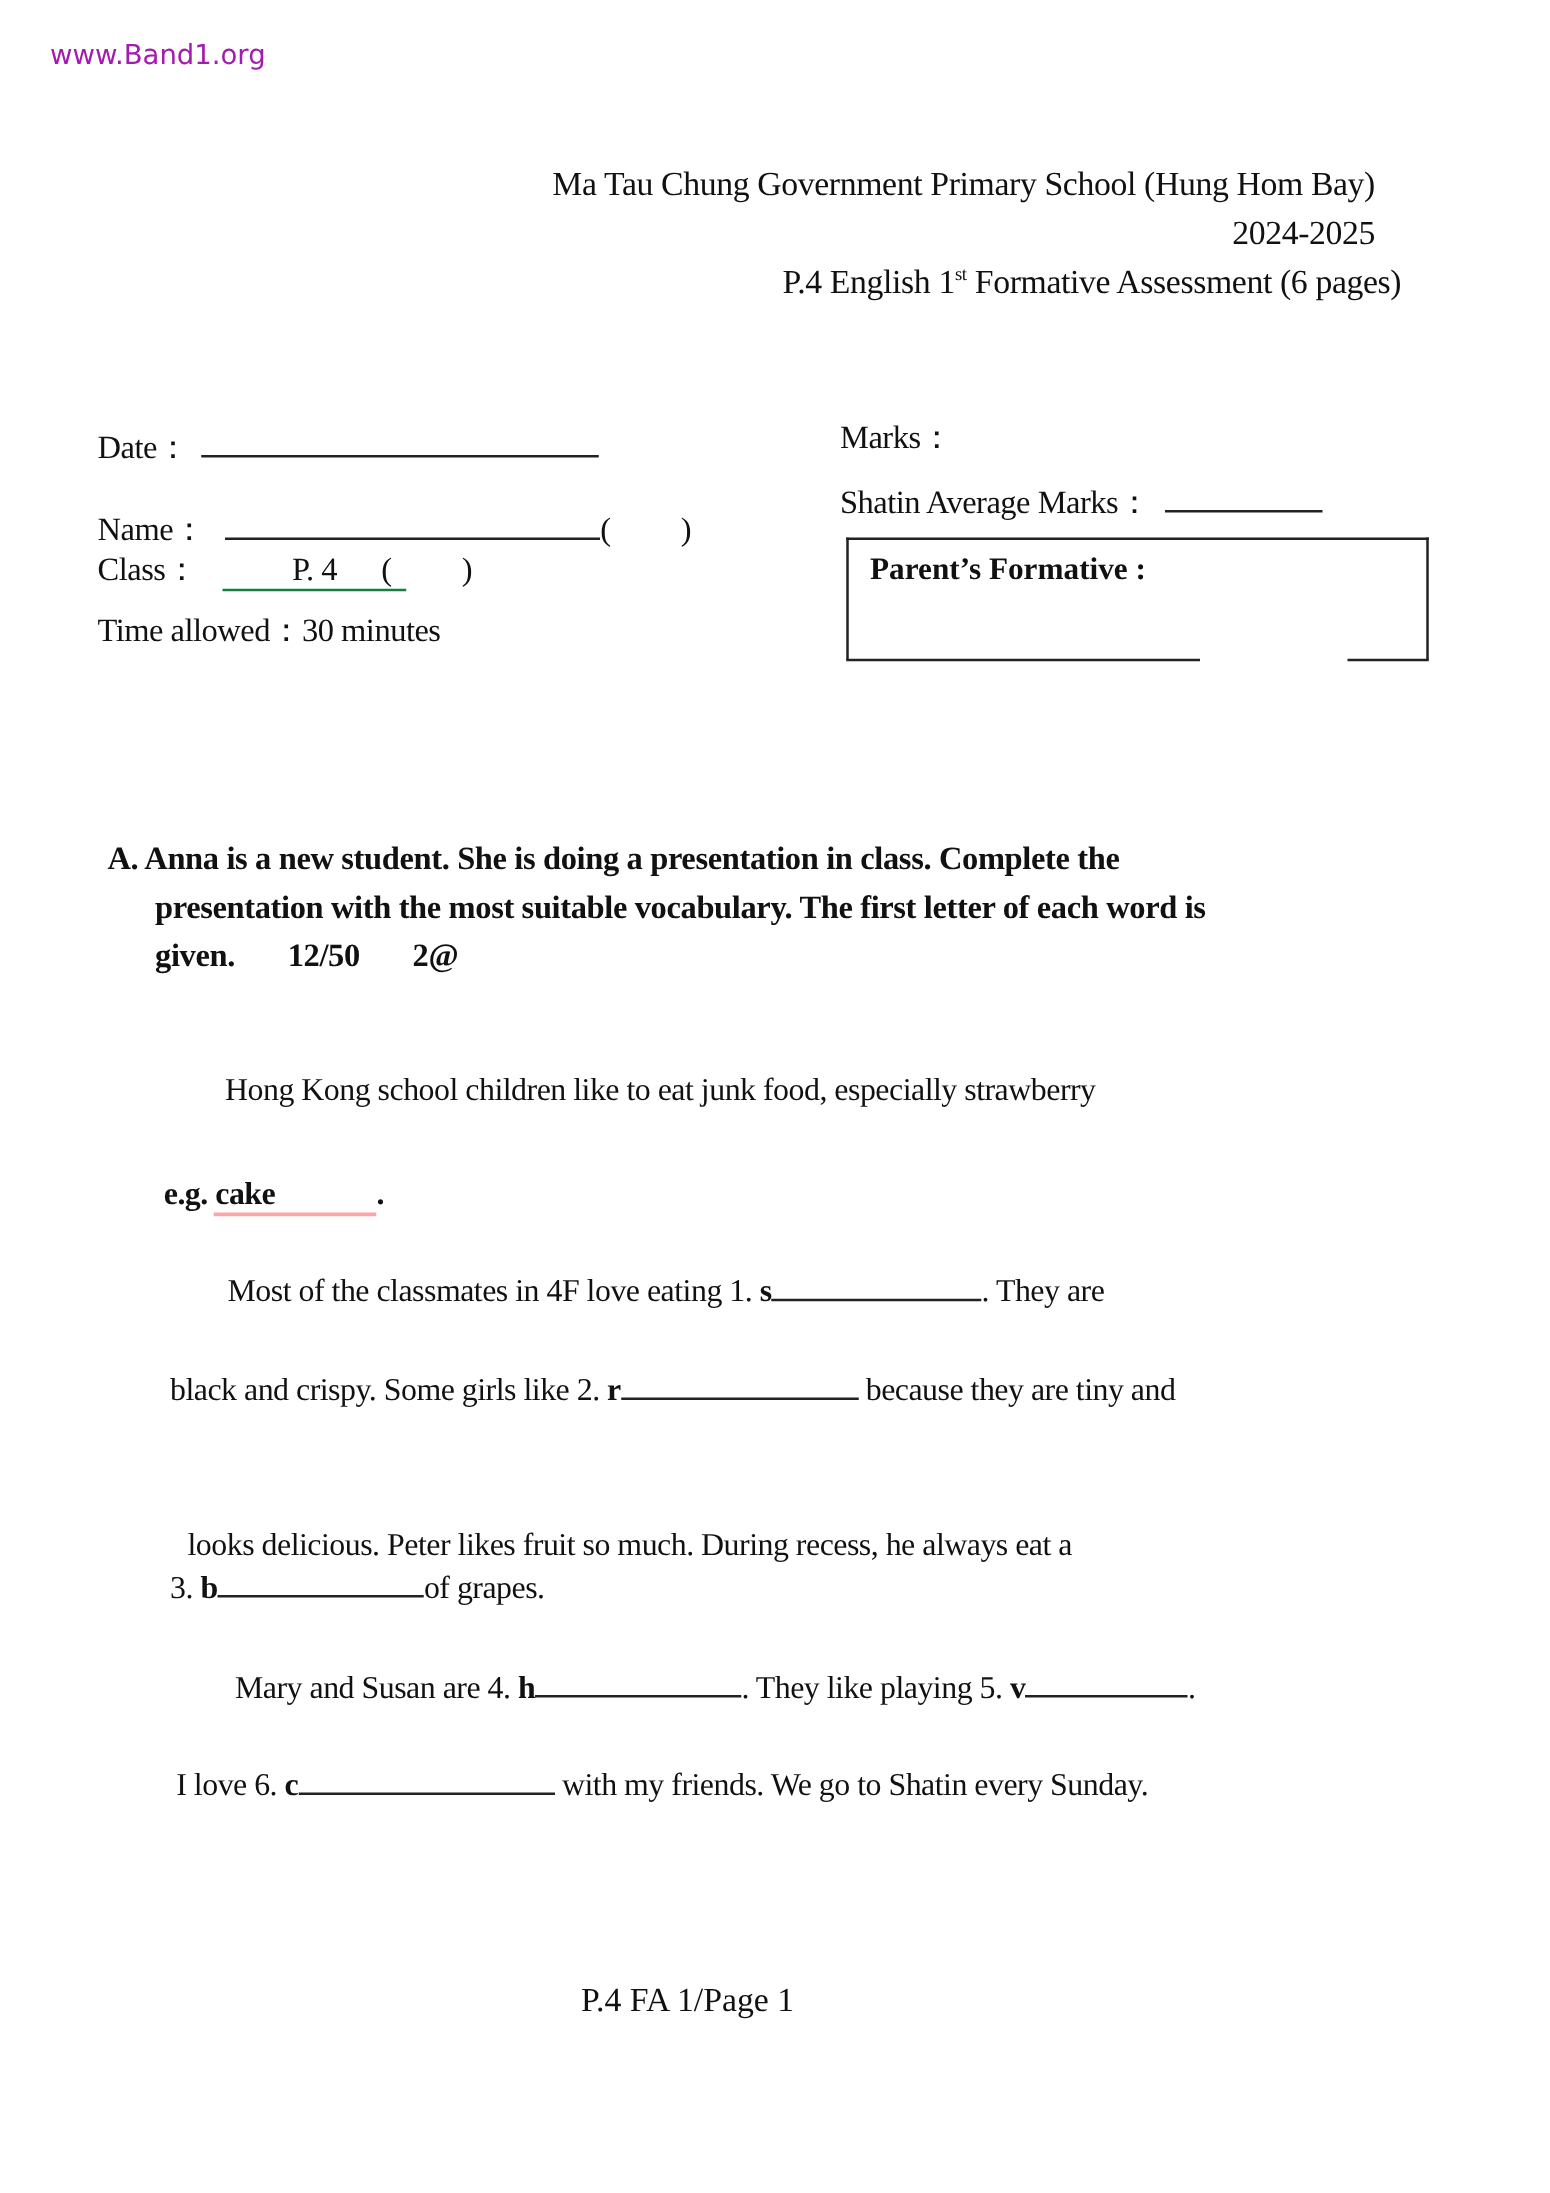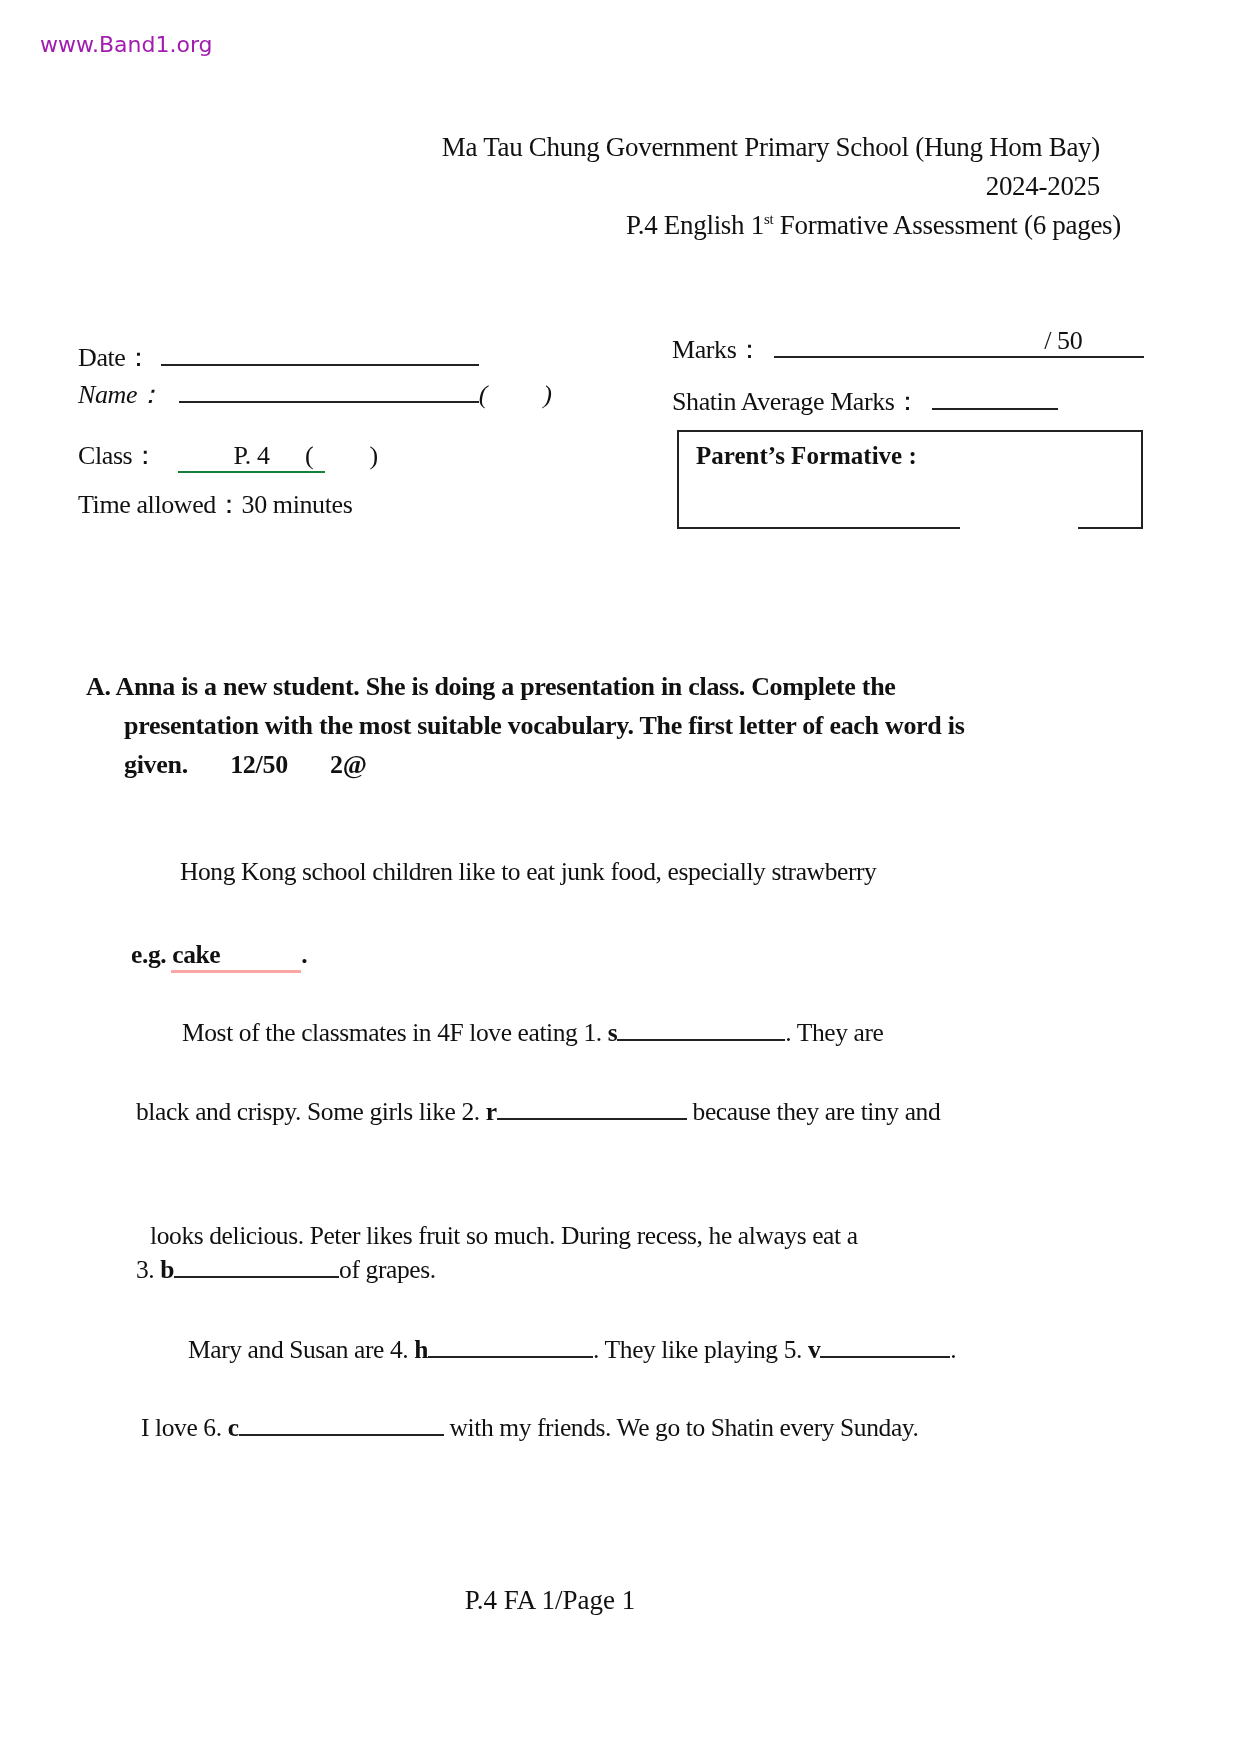--- a/index.html
+++ b/index.html
@@ -30,37 +30,34 @@
 <div class="abs sans watermark">www.Band1.org</div>
 
 <div class="abs serif title t1">Ma Tau Chung Government Primary School (Hung Hom Bay)</div>
 <div class="abs serif title t2">2024-2025</div>
 <div class="abs serif title t3"><span>P.4 English 1</span><sup>st</sup><span> Formative Assessment (6 pages)</span></div>
 
 <div class="abs serif field" style="left:78px; top:340px;">
   <span>Date：</span>
   <span class="line" style="width:318px; margin-left:4px;"></span>
 </div>
-<div class="abs serif field" style="left:78px; top:377px;font-style:italic;">
+<div class="abs serif field" style="left:78px; top:406px;">
   <span>Name：</span>
   <span class="line" style="width:300px; margin-left:10px;"></span><span>(</span>
   <span style="display:inline-block; width:50px;"></span><span>)</span>
 </div>
 <div class="abs serif field" style="left:78px; top:438px;">
   <span>Class：</span>
   <span style="display:inline-block; width:147px; border-bottom:2px solid #15803d; text-align:center; margin-left:14px;">P. 4</span><span style="margin-left:-20px;">(</span>
   <span style="display:inline-block; width:50px;"></span><span>)</span>
 </div>
 <div class="abs serif field" style="left:78px; top:487px;">Time allowed：30 minutes</div>
 
 <div class="abs serif field" style="left:672px; top:332px;">
   <span>Marks：</span>
-  <span style="display:inline-block; width:370px; border-bottom:2px solid #222; margin-left:6px; position:relative; height:24px; vertical-align:baseline;">
-    <span style="position:absolute; left:270px; bottom:0;">/ 50</span>
-  </span>
 </div>
 <div class="abs serif field" style="left:672px; top:384px;">
   <span>Shatin Average Marks：</span>
   <span class="line" style="width:126px; margin-left:6px;"></span>
 </div>
 
 <div class="abs sigbox"></div>
 <div class="abs sig-bottom-left"></div>
 <div class="abs sig-bottom-right"></div>
 <div class="abs serif siglabel">Parent’s Formative :</div>

